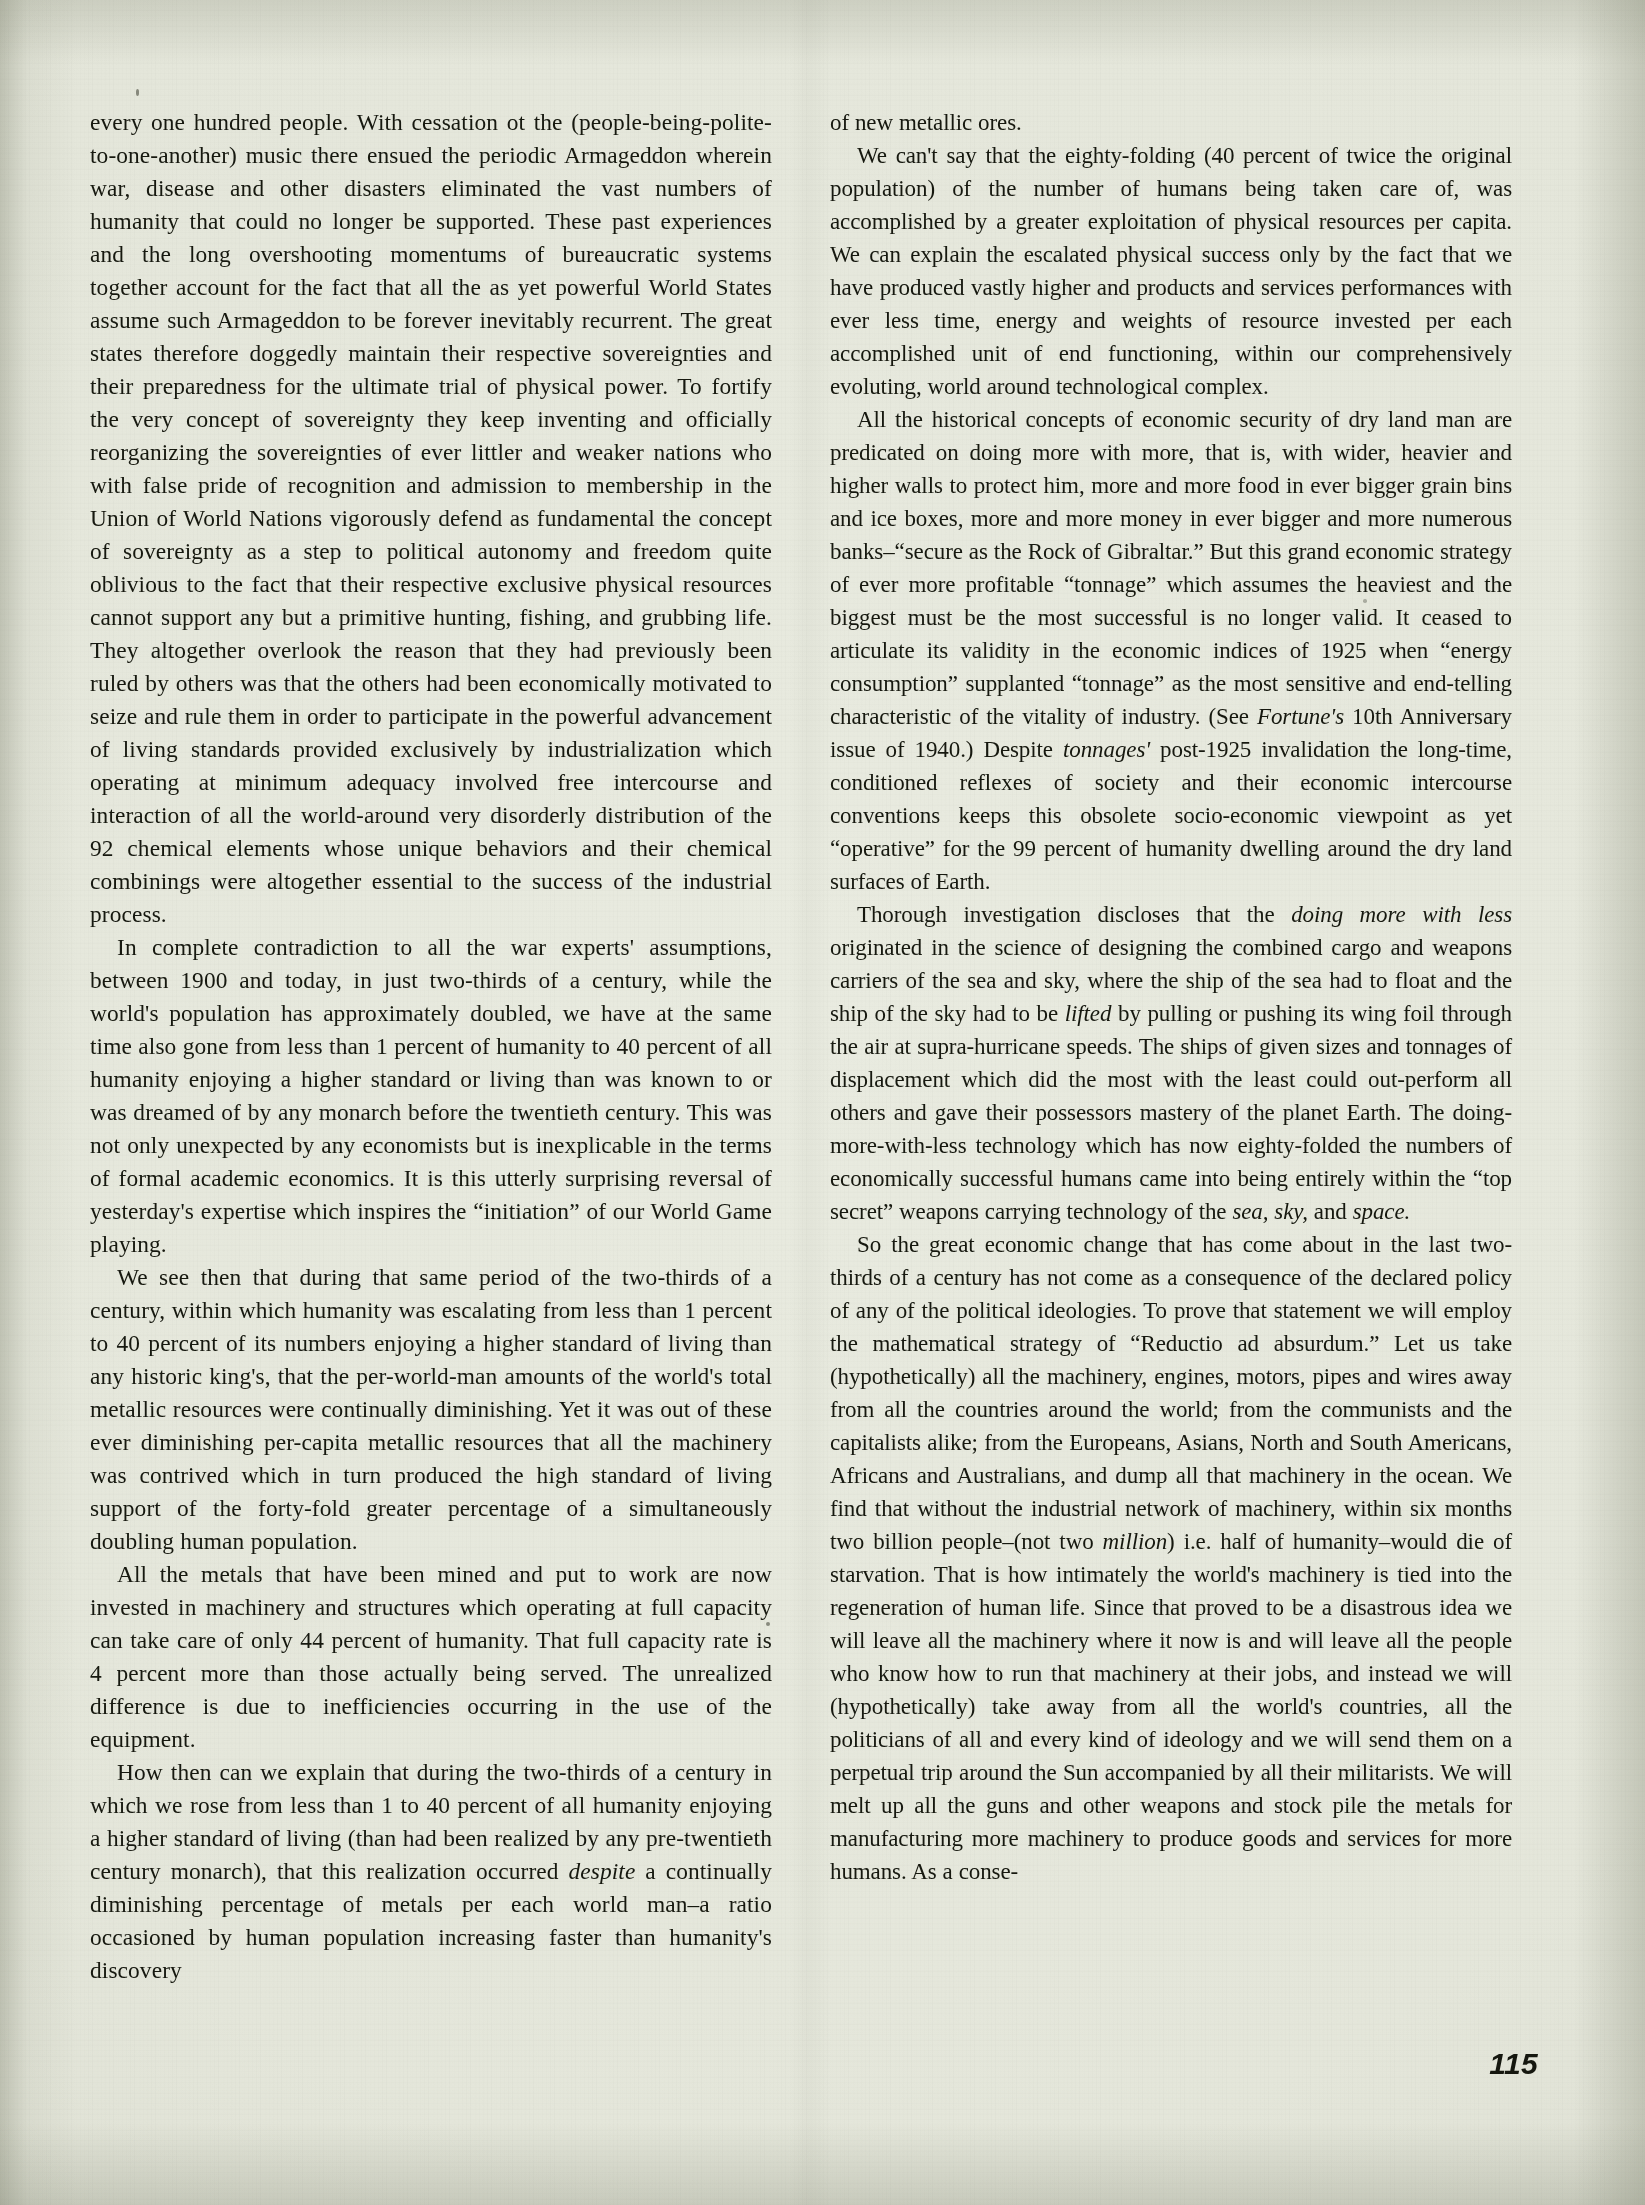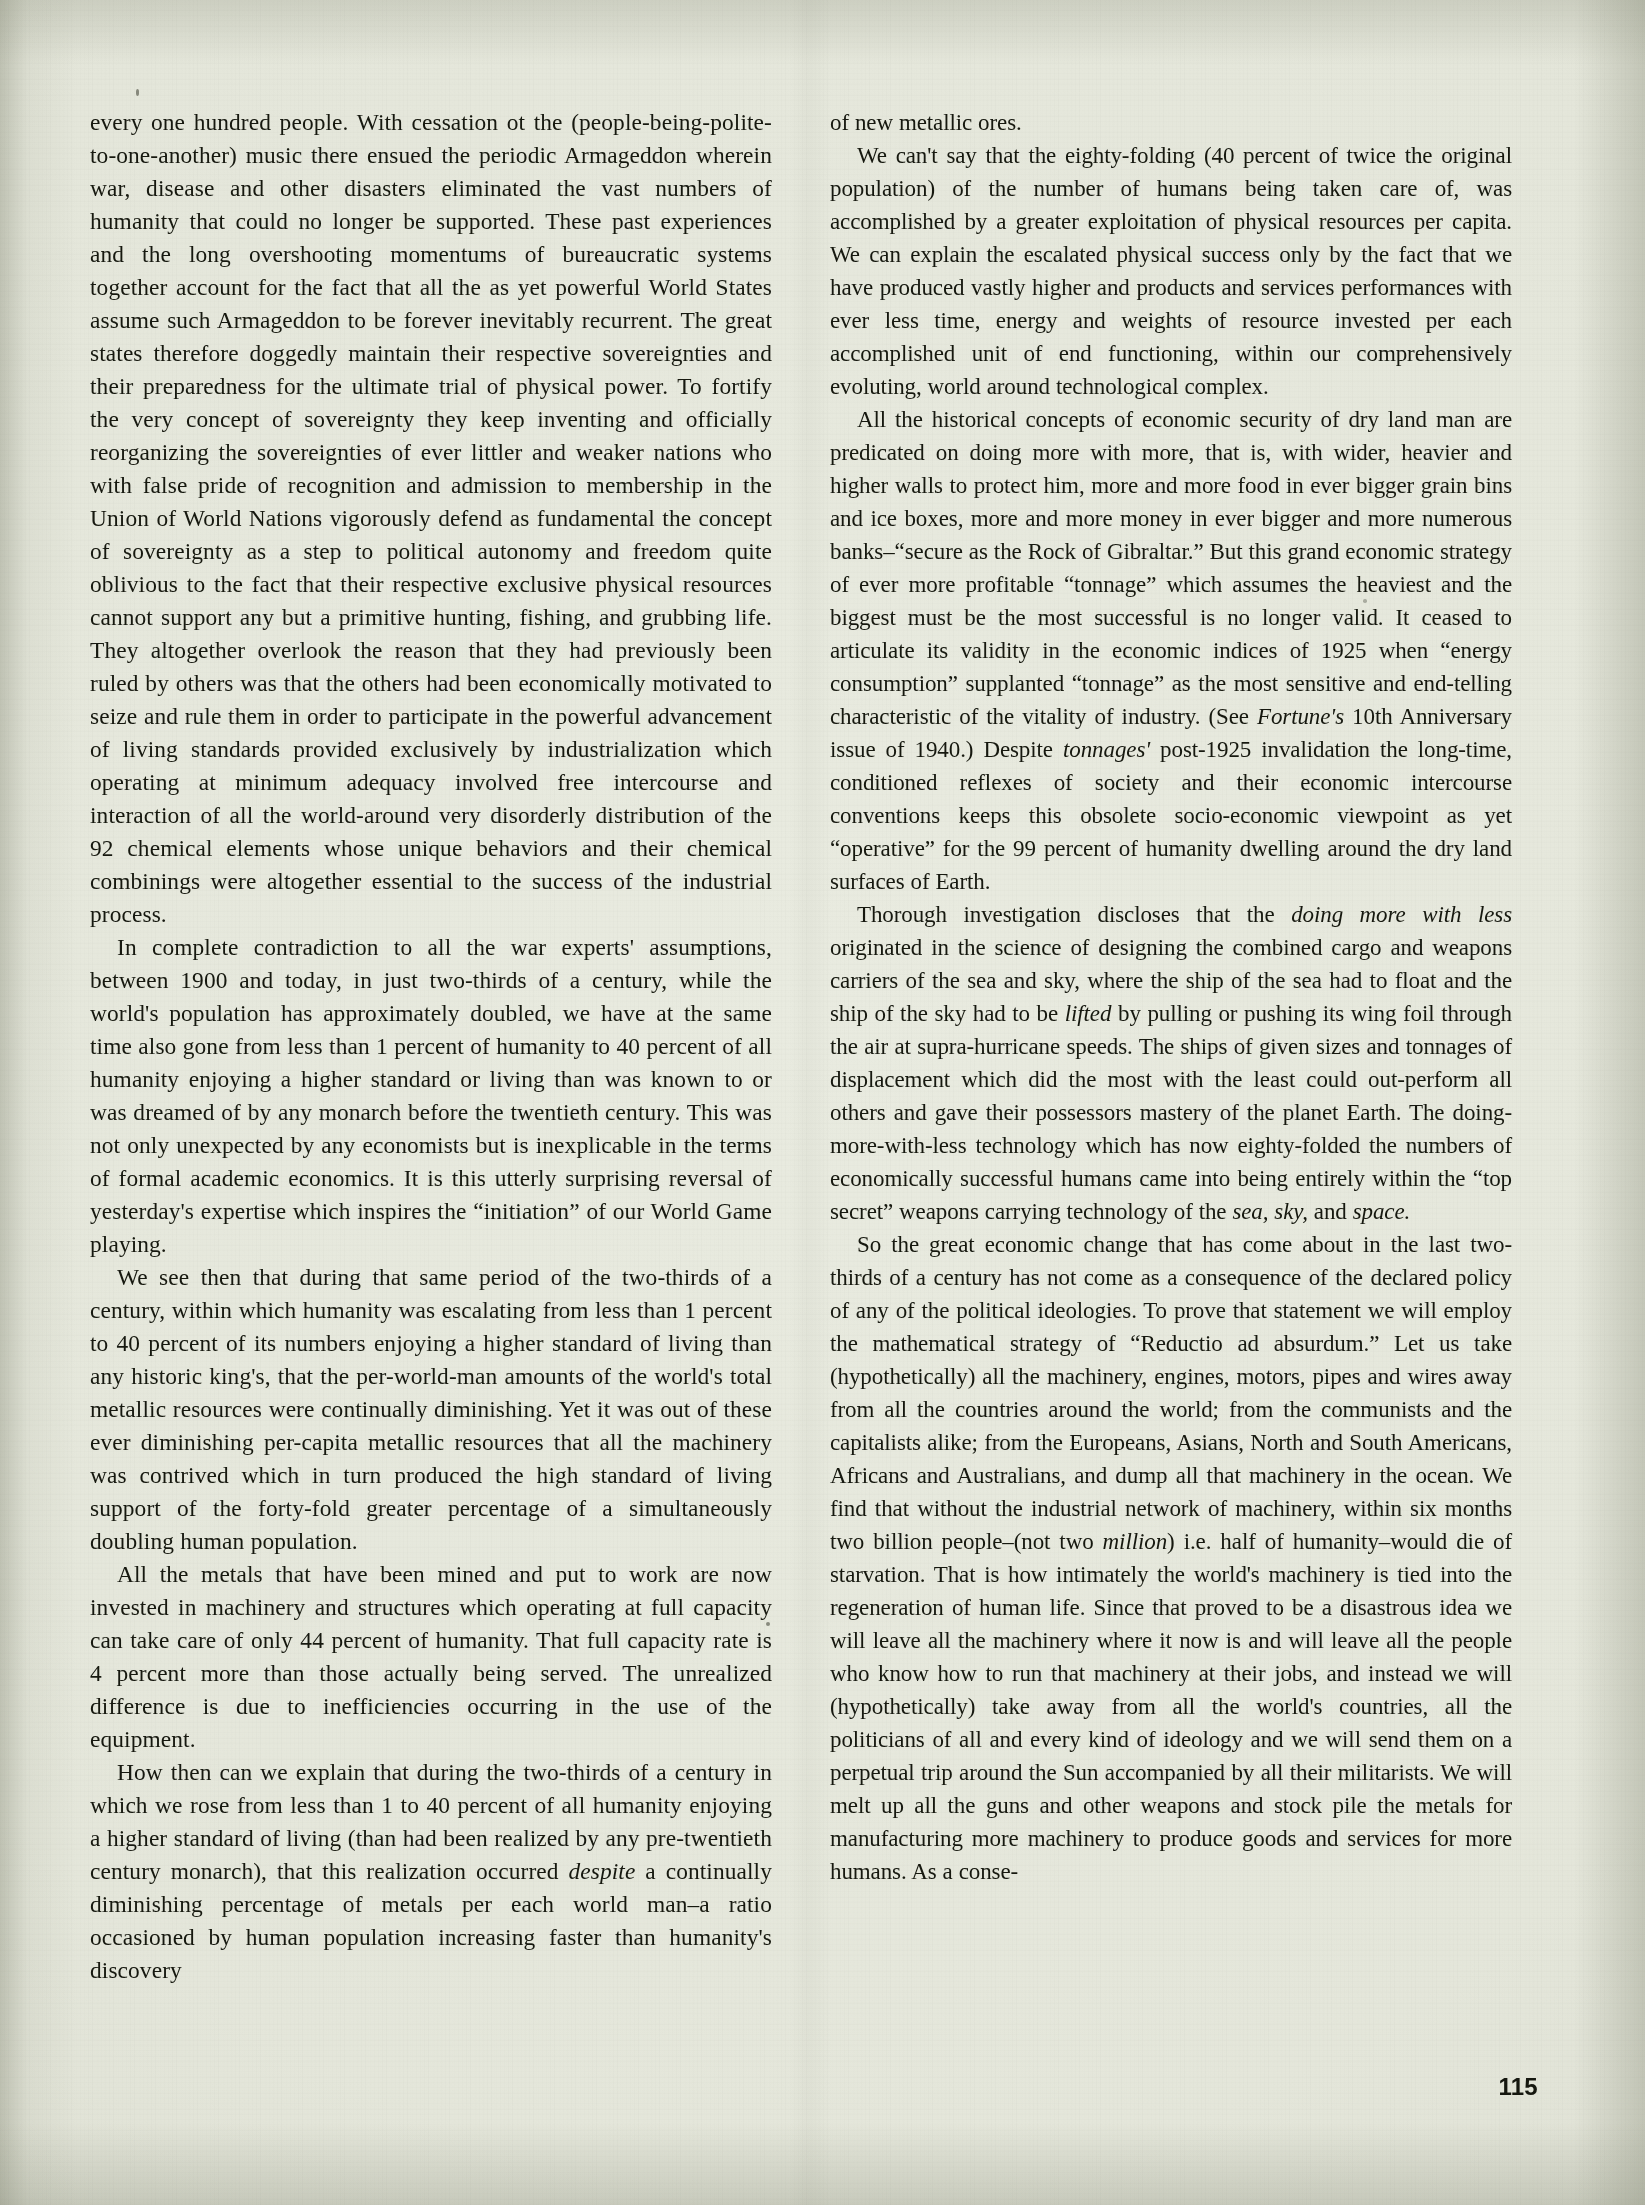--- a/index.html
+++ b/index.html
@@ -84,26 +84,27 @@
 
   .col-left p.para {
     letter-spacing: 0.1px;
   }
 
   em { font-style: italic; }
 
   .page-number {
     position: absolute;
     right: 107px;
-    bottom: 104px;
+    bottom: 124px;
     font-family: "Liberation Sans", "DejaVu Sans", sans-serif;
     font-weight: bold;
-    font-size: 24px;
+    font-size: 30px;
     letter-spacing: 0.3px;
     color: #15170f;
+    font-style: italic;
   }
 
   
   .speck {
     position: absolute;
     background: #3a3c30;
     border-radius: 50%;
     opacity: .55;
     pointer-events: none;
   }

